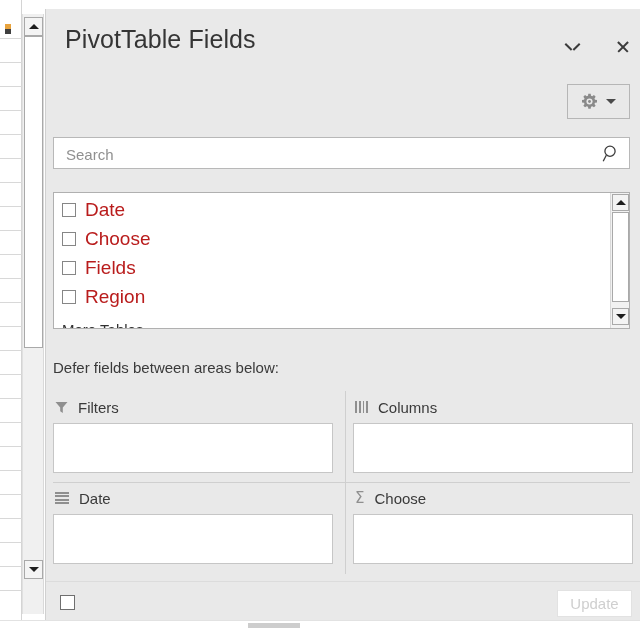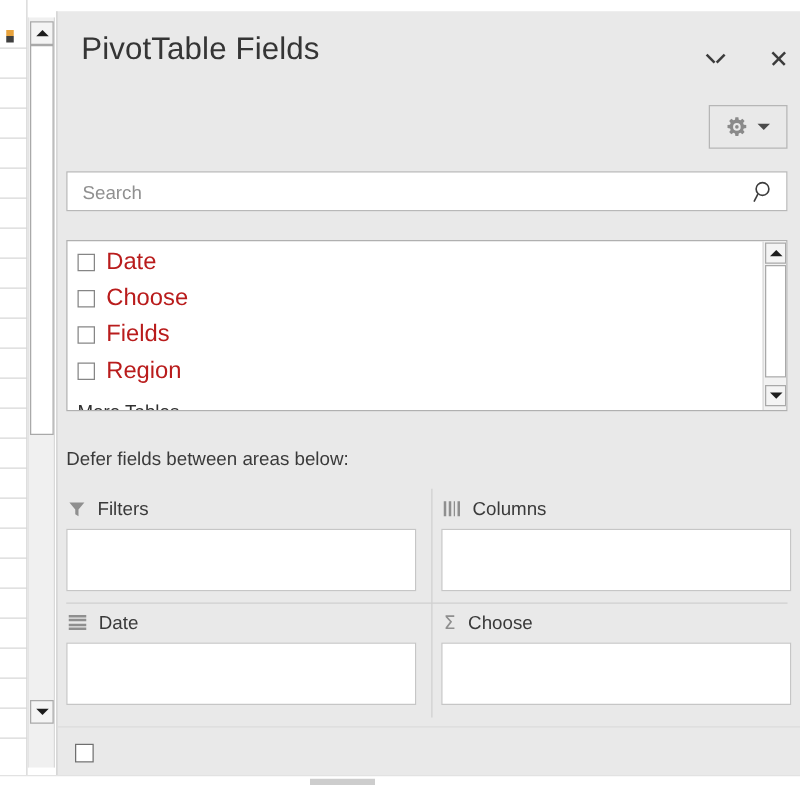--- a/index.html
+++ b/index.html
@@ -626,18 +626,19 @@
         <div class="area-drop"></div>
       </div>
     </div>
 
     <div class="footer-sep"></div>
 
     <div class="defer">
       <span class="defer-cb"></span>
     </div>
 
+    <div class="update-btn">Update</div>
   </div>
 
   <div class="bottom-strip">
     <div class="hscroll-thumb"></div>
   </div>
 </div>
 
 </body></html>

